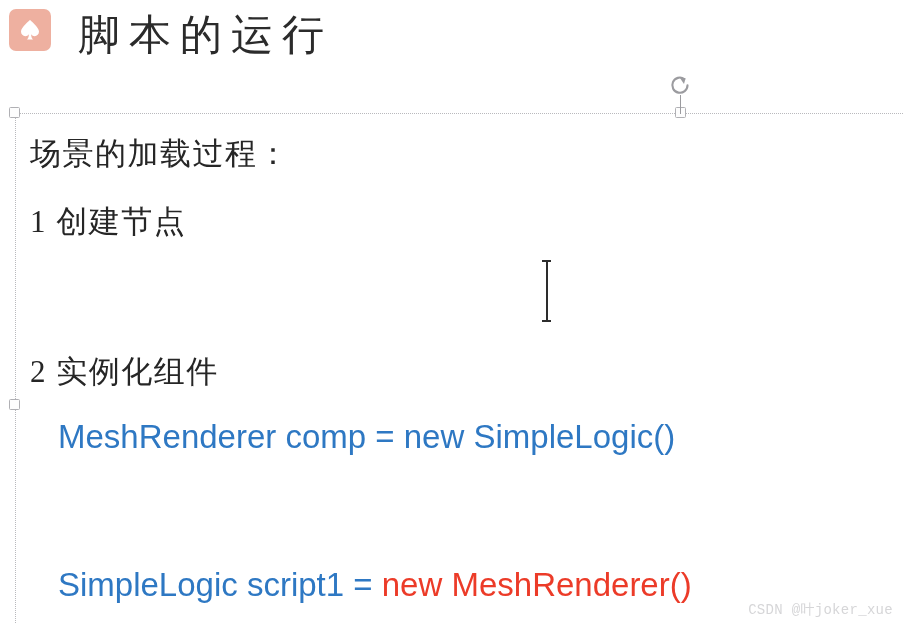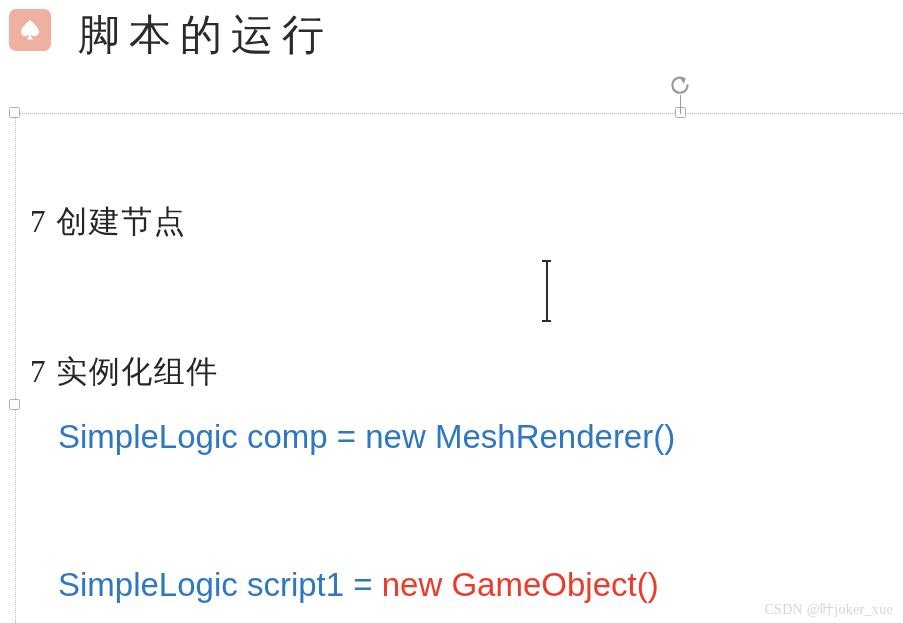--- a/index.html
+++ b/index.html
@@ -164,21 +164,21 @@
     width: 9px;
     height: 1.5px;
     background: #2d2d2d;
   }
 
   
   #watermark {
     position: absolute;
     right: 10px;
     bottom: 4px;
-    font-family: Liberation Serif, serif;
+    font-family: Liberation Mono, monospace;
     font-size: 14px;
     color: #d6d6d8;
     letter-spacing: 0.3px;
     white-space: nowrap;
   }
 </style>
 </head>
 <body>
 
 <div id="title-bar">
@@ -201,27 +201,28 @@
 <div id="rotation-handle">
   <div class="stem"></div>
   <svg width="24" height="23" viewBox="0 0 24 23" aria-hidden="true">
     <path d="M18.5 11.2 A7.6 7.6 0 1 1 15.3 5.0" fill="none" stroke="#9b9b9f" stroke-width="2.1" stroke-linecap="round"></path>
     <path d="M10.6 3.6 L16.6 4.3 L15.0 10.0 Z" fill="#9b9b9f"></path>
   </svg>
 </div>
 
 <div id="body-content">
 
-
-  <div class="line cn-line" id="line-step1">7 创建节点</div>
-
-  <div class="line cn-line" id="line-step2">7 实例化组件</div>
-  <div class="line code-line" id="line-code2">SimpleLogic comp = new MeshRenderer()</div>
-
-  <div class="line code-line" id="line-code3"><span>SimpleLogic script1 = </span><span class="code-red">new GameObject()</span></div>
+  <div class="line cn-line" id="line-heading">场景的加载过程：</div>
+
+  <div class="line cn-line" id="line-step1">1 创建节点</div>
+
+  <div class="line cn-line" id="line-step2">2 实例化组件</div>
+  <div class="line code-line" id="line-code2">MeshRenderer comp = new SimpleLogic()</div>
+
+  <div class="line code-line" id="line-code3"><span>SimpleLogic script1 = </span><span class="code-red">new MeshRenderer()</span></div>
 
 </div>
 
 <div id="text-cursor">
   <div class="cap-top"></div>
   <div class="bar"></div>
   <div class="cap-bot"></div>
 </div>
 
 <div id="watermark">CSDN @叶joker_xue</div>

